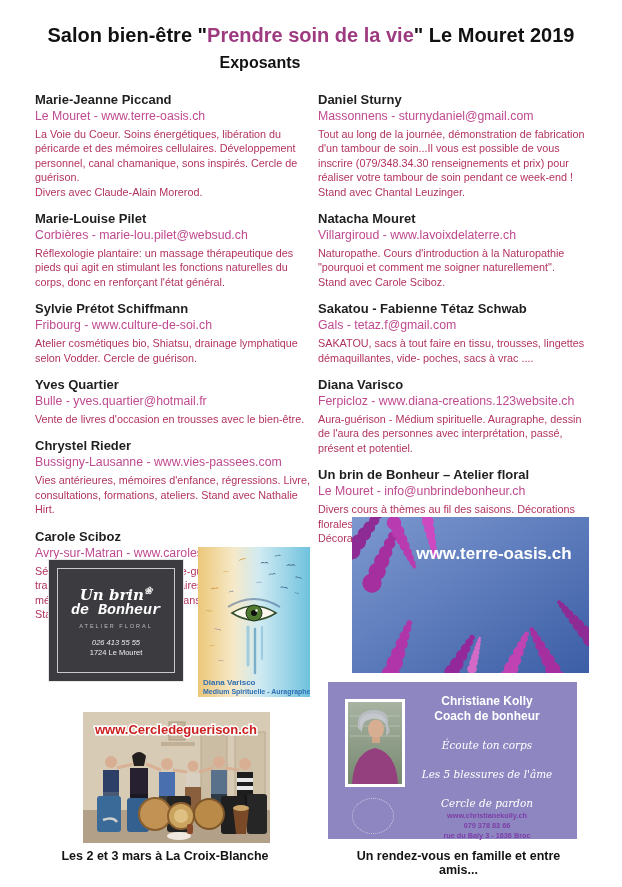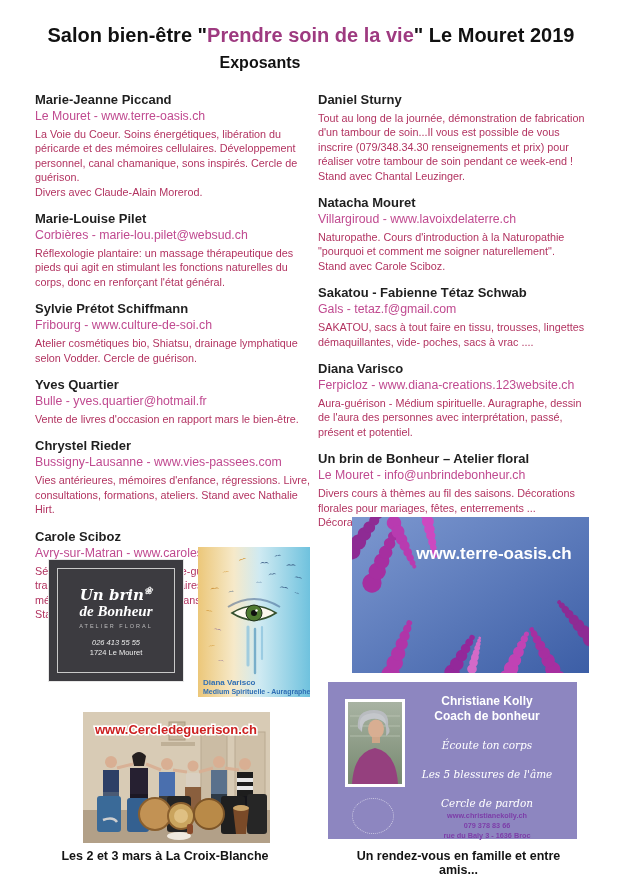--- a/index.html
+++ b/index.html
@@ -23,21 +23,21 @@
   .entry-desc{font-size:10.8px;color:var(--description,#b23360);line-height:14.4px;margin-top:3px;white-space:pre-line;}
   
   .img-block{position:absolute;padding-left:12px;}
   svg{display:block;}
   
   .brin-card{left:48px;top:559px;width:124px;height:123px;background:#3c3b40;
     box-shadow:0 0 0 1px #e7e7e7 inset;}
   .brin-inner{position:absolute;inset:9px;border:1px solid #c9c9c9;
     display:flex;flex-direction:column;align-items:center;justify-content:center;text-align:center;color:#fff;}
   .brin-t1{font-family:"DejaVu Serif",serif;font-style:italic;font-weight:bold;font-size:15px;line-height:15px;}
-  .brin-t2{font-family:Liberation Serif, serif;font-style:italic;font-weight:bold;font-size:15px;line-height:16px;}
+  .brin-t2{font-family:Liberation Mono, monospace;font-style:italic;font-weight:bold;font-size:15px;line-height:16px;}
   .brin-flower{font-size:10px;vertical-align:super;color:#e9e9e9;}
   .brin-sub{font-size:5.5px;letter-spacing:2px;color:#bdbdbd;margin-top:4px;text-transform:uppercase;}
   .brin-phone,.brin-addr{font-size:7.5px;color:#ededed;line-height:10px;}
   .brin-phone{margin-top:9px;font-style:italic;}
   
   .kolly-card{left:328px;top:682px;width:237px;height:157px;background:#8d86c0;}
   .kolly-photo{position:absolute;left:17px;top:17px;width:60px;height:88px;background:#fff;padding:0;}
   .kolly-photo svg{margin:3px;}
   .kolly-logo{position:absolute;left:24px;top:116px;width:40px;height:34px;border:1px dotted rgba(255,255,255,.55);
     border-radius:50%;}
@@ -73,37 +73,38 @@
       <div class="entry-desc">Réflexologie plantaire: un massage thérapeutique des pieds qui agit en stimulant les fonctions naturelles du corps, donc en renforçant l'état général.</div>
     </section>
     <section class="entry">
       <div class="entry-name">Sylvie Prétot Schiffmann</div>
       <div class="entry-contact">Fribourg - www.culture-de-soi.ch</div>
       <div class="entry-desc">Atelier cosmétiques bio, Shiatsu, drainage lymphatique selon Vodder. Cercle de guérison.</div>
     </section>
     <section class="entry">
       <div class="entry-name">Yves Quartier</div>
       <div class="entry-contact">Bulle - yves.quartier@hotmail.fr</div>
-      <div class="entry-desc">Vente de livres d'occasion en rapport mars le bien-être.</div>
+      <div class="entry-desc">Vente de livres d'occasion en trousses avec le bien-être.</div>
     </section>
     <section class="entry">
       <div class="entry-name">Chrystel  Rieder</div>
       <div class="entry-contact">Bussigny-Lausanne - www.vies-passees.com</div>
       <div class="entry-desc">Vies antérieures, mémoires d'enfance, régressions. Livre, consultations, formations, ateliers. Stand avec Nathalie Hirt.</div>
     </section>
     <section class="entry">
       <div class="entry-name">Carole Sciboz</div>
       <div class="entry-contact">Avry-sur-Matran - www.carolesciboz.ch</div>
       <div class="entry-desc">Séances individuelles de transe-guérison. Cours de transe. Organisation de séminaires pour différents médiums anglais. Soirées de transe guérison publique. Stand avec Natacha Tenzi.</div>
     </section>
   </div>
 
   <div class="col col-right">
     <section class="entry">
       <div class="entry-name">Daniel Sturny</div>
+      <div class="entry-contact">Massonnens - sturnydaniel@gmail.com</div>
       <div class="entry-desc">Tout au long de la journée, démonstration de fabrication d'un tambour de soin...Il vous est possible de vous inscrire (079/348.34.30 renseignements et prix) pour réaliser votre tambour de soin pendant ce week-end !
 Stand avec Chantal Leuzinger.</div>
     </section>
     <section class="entry">
       <div class="entry-name">Natacha Mouret</div>
       <div class="entry-contact">Villargiroud - www.lavoixdelaterre.ch</div>
       <div class="entry-desc">Naturopathe. Cours d'introduction à la Naturopathie
 "pourquoi et comment me soigner naturellement".
 Stand avec Carole Sciboz.</div>
     </section>

